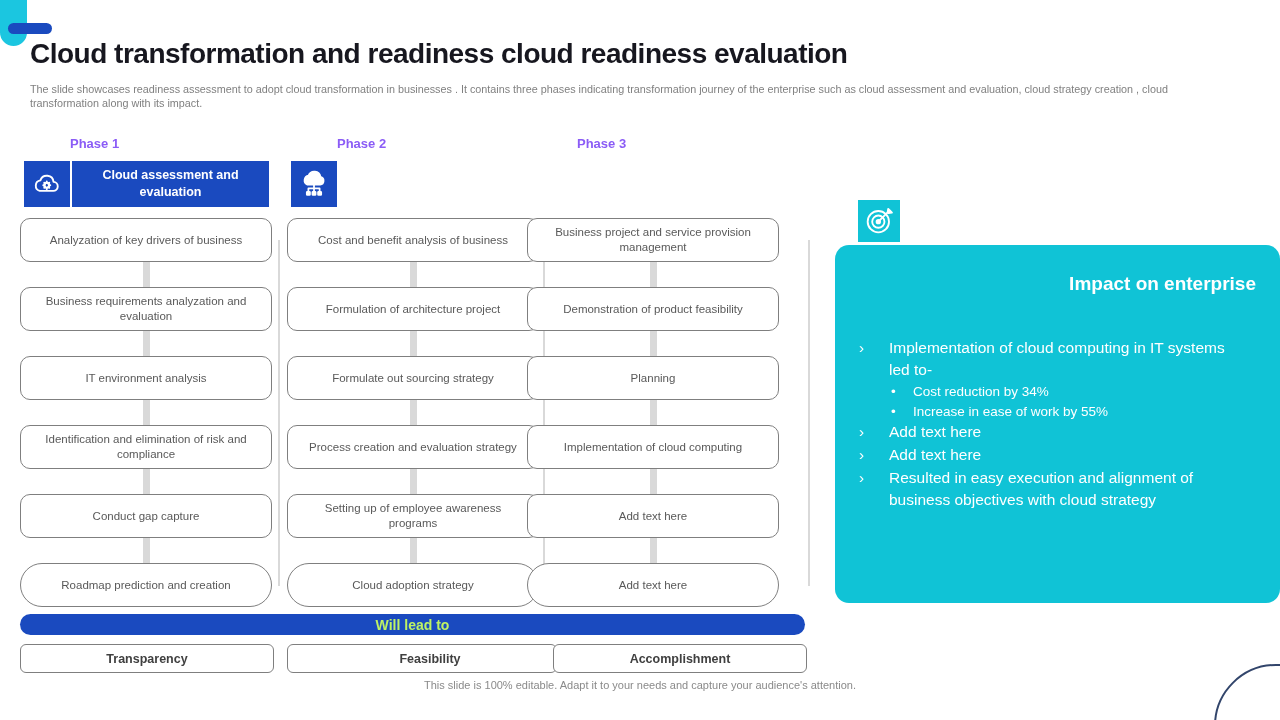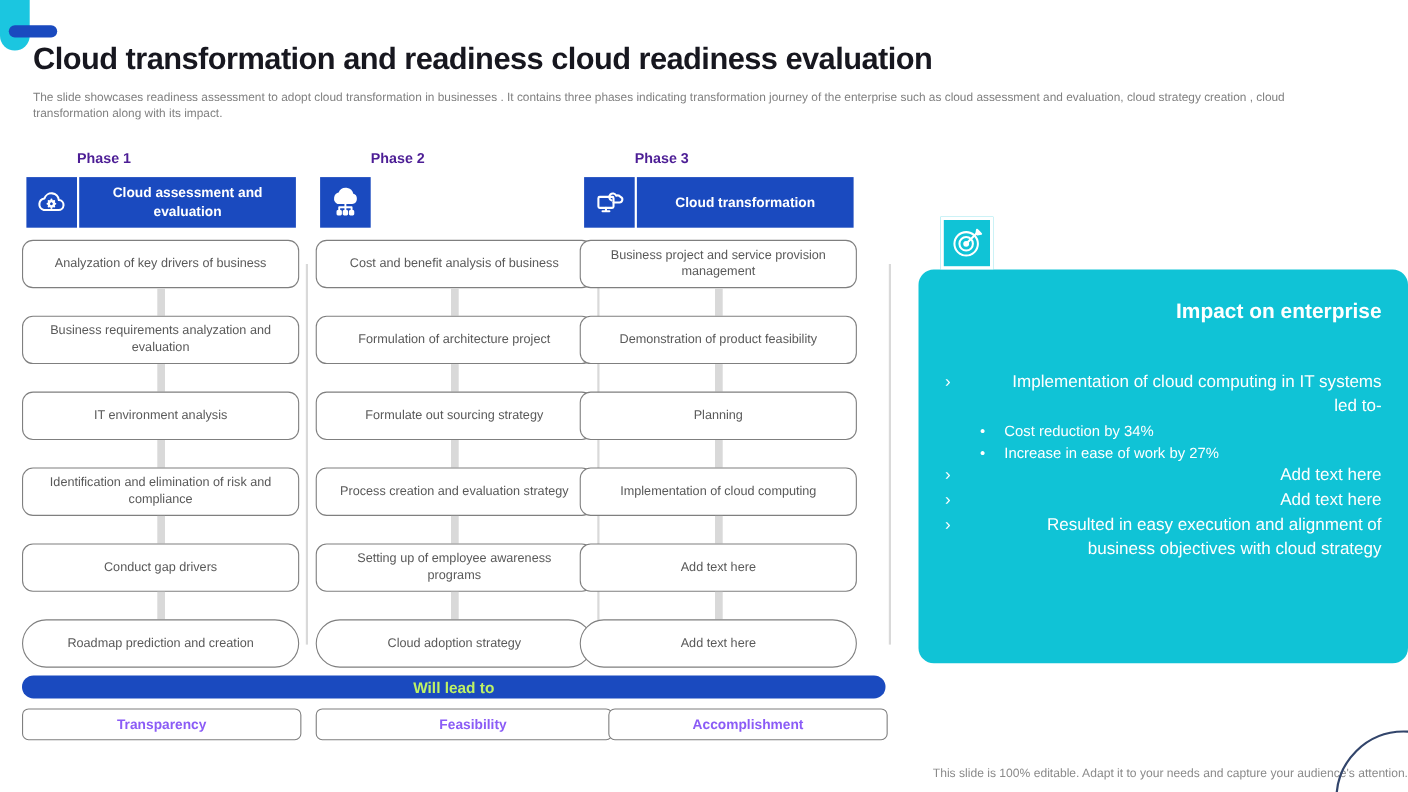--- a/index.html
+++ b/index.html
@@ -7,55 +7,55 @@
     position:relative;width:1280px;height:720px;background:#ffffff;
     font-family:"Liberation Sans",sans-serif;overflow:hidden;margin:0 auto;
   }
   
   .corner-cyan{position:absolute;left:0;top:0;width:27px;height:46px;background:#1bc6e0;border-radius:0 0 14px 14px;}
   .corner-dash{position:absolute;left:8px;top:23px;width:44px;height:11px;background:#1a4abf;border-radius:6px;}
   .corner-arc{position:absolute;right:-58px;bottom:-68px;width:120px;height:120px;border:2px solid #32456b;border-radius:50%;background:transparent;}
 
   .title{position:absolute;left:30px;top:38px;width:1100px;font-size:28px;font-weight:bold;color:#17171f;letter-spacing:-0.5px;}
   .subtitle{position:absolute;left:30px;top:82px;width:1190px;font-size:10.8px;line-height:14px;color:#808080;}
-  .footer{position:absolute;left:0;top:697px;width:1280px;text-align:right;font-size:11px;color:#8a8a8a;}
+  .footer{position:absolute;left:0;top:679px;width:1280px;text-align:center;font-size:11px;color:#8a8a8a;}
 
   
   .col{position:absolute;top:136px;width:252px;height:475px;}
   .col1{left:20px;} .col2{left:287px;} .col3{left:527px;}
-  .phase-label{position:absolute;top:0;left:50px;font-size:13px;font-weight:bold;color:#4c1d95;}
+  .phase-label{position:absolute;top:0;left:50px;font-size:13px;font-weight:bold;color:#8b5cf6;}
   .phase-header{position:absolute;top:25px;left:4px;right:3px;height:46px;display:flex;}
   .hdr-icon{width:46px;background:#1a4abf;display:flex;align-items:center;justify-content:center;}
   .hdr-text{flex:1;margin-left:2px;background:#1a4abf;color:#ffffff;font-weight:bold;font-size:12.5px;
     display:flex;align-items:center;justify-content:center;text-align:center;padding:0 10px;line-height:1.35;}
   .step{position:absolute;left:0;right:0;height:42px;border:1px solid #7f7f7f;border-radius:10px;background:#fff;
     display:flex;align-items:center;justify-content:center;text-align:center;
     font-size:11.5px;color:#595959;padding:0 12px;line-height:1.3;}
   .s0{top:82px;} .s1{top:151px;} .s2{top:220px;} .s3{top:289px;} .s4{top:358px;} .s5{top:427px;border-radius:22px;}
   .conn{position:absolute;left:50%;margin-left:-3.5px;width:7px;background:#d9d9d9;height:25px;}
   .c0{top:126px;} .c1{top:195px;} .c2{top:264px;} .c3{top:333px;} .c4{top:402px;}
   .vline{position:absolute;top:240px;height:346px;width:2px;background:#d9d9d9;}
   .v1{left:278px;} .v2{left:543px;} .v3{left:808px;}
 
   .lead-bar{position:absolute;left:20px;top:614px;width:785px;height:21px;background:#1a4abf;border-radius:11px;
     color:#bef264;font-weight:bold;font-size:14px;display:flex;align-items:center;justify-content:center;}
   .outcome{position:absolute;top:644px;width:252px;height:27px;border:1px solid #7f7f7f;border-radius:6px;background:#fff;
-    display:flex;align-items:center;justify-content:center;font-size:12.5px;font-weight:bold;color:#8b5cf6;}
+    display:flex;align-items:center;justify-content:center;font-size:12.5px;font-weight:bold;color:#404040;}
   .o1{left:20px;} .o2{left:287px;padding-left:16px;} .o3{left:553px;}
 
   
   .impact{position:absolute;left:835px;top:245px;width:445px;height:358px;background:#10c3d6;border-radius:14px;
     color:#ffffff;box-sizing:border-box;padding:16px 24px 0 20px;}
   .impact-badge{position:absolute;left:855px;top:197px;width:48px;height:48px;background:#10c3d6;border:3px solid #ffffff;
     box-sizing:border-box;display:flex;align-items:center;justify-content:center;z-index:2;}
   .impact-title{font-size:19px;font-weight:bold;margin-top:12px;text-align:right;}
   .impact-list{margin-top:42px;}
   .bullet{display:flex;font-size:15.5px;line-height:1.42;margin-bottom:1px;}
   .bullet .mark{width:30px;flex:0 0 30px;padding-left:4px;}
-  .bullet .btext{flex:1;text-align:right;}
+  .bullet .btext{flex:1;}
   .subitem{display:flex;font-size:13.5px;line-height:1.45;margin-left:36px;}
   .subitem .smark{width:22px;flex:0 0 22px;}
   svg{display:block;}
 </style>
 </head>
 <body>
 
 <div class="slide">
 
   <div class="corner-cyan"></div>
@@ -81,21 +81,21 @@
       <div class="hdr-text">Cloud assessment and evaluation</div>
     </div>
     <div class="step s0">Analyzation of key drivers  of business</div>
     <div class="conn c0"></div>
     <div class="step s1">Business requirements  analyzation and evaluation</div>
     <div class="conn c1"></div>
     <div class="step s2">IT environment  analysis</div>
     <div class="conn c2"></div>
     <div class="step s3">Identification and elimination of risk and compliance</div>
     <div class="conn c3"></div>
-    <div class="step s4">Conduct gap drivers</div>
+    <div class="step s4">Conduct gap capture</div>
     <div class="conn c4"></div>
     <div class="step s5">Roadmap prediction and creation</div>
   </div>
 
   <div class="col col2">
     <div class="phase-label">Phase 2</div>
     <div class="phase-header">
       <div class="hdr-icon">
         <svg width="30" height="30" viewBox="0 0 24 24" fill="#ffffff" stroke="#ffffff" stroke-width="1.3" stroke-linecap="round">
           <path d="M6.5 12.5h10.4a3.2 3.2 0 0 0 .3-6.3 5 5 0 0 0-9.6-1 3.9 3.9 0 0 0-1.1 7.3z"></path>
@@ -114,30 +114,20 @@
     <div class="conn c2"></div>
     <div class="step s3">Process creation and evaluation strategy</div>
     <div class="conn c3"></div>
     <div class="step s4">Setting up of employee awareness programs</div>
     <div class="conn c4"></div>
     <div class="step s5">Cloud adoption strategy</div>
   </div>
 
   <div class="col col3">
     <div class="phase-label">Phase 3</div>
-    <div class="phase-header">
-      <div class="hdr-icon">
-        <svg width="30" height="30" viewBox="0 0 24 24" fill="none" stroke="#ffffff" stroke-width="1.5" stroke-linecap="round" stroke-linejoin="round">
-          <rect x="4" y="8" width="11" height="8" rx="1"></rect>
-          <path d="M9.5 16v2.5M7 18.5h5"></path>
-          <path d="M13.5 10.5a2.6 2.6 0 1 1 3.4-3.4 2.9 2.9 0 0 1 3.3 1 2.1 2.1 0 0 1-1 4h-4.2"></path>
-        </svg>
-      </div>
-      <div class="hdr-text">Cloud transformation</div>
-    </div>
     <div class="step s0">Business project and service provision management</div>
     <div class="conn c0"></div>
     <div class="step s1">Demonstration of product feasibility</div>
     <div class="conn c1"></div>
     <div class="step s2">Planning</div>
     <div class="conn c2"></div>
     <div class="step s3">Implementation of cloud computing</div>
     <div class="conn c3"></div>
     <div class="step s4">Add text here</div>
     <div class="conn c4"></div>
@@ -167,21 +157,21 @@
           <span>Implementation of cloud computing in IT systems</span><br>
           <span>led to-</span>
         </span>
       </div>
       <div class="subitem">
         <span class="smark">•</span>
         <span>Cost reduction by 34%</span>
       </div>
       <div class="subitem">
         <span class="smark">•</span>
-        <span>Increase  in ease of work by 27%</span>
+        <span>Increase  in ease of work by 55%</span>
       </div>
       <div class="bullet">
         <span class="mark">›</span>
         <span class="btext">Add text here</span>
       </div>
       <div class="bullet">
         <span class="mark">›</span>
         <span class="btext">Add text here</span>
       </div>
       <div class="bullet">

